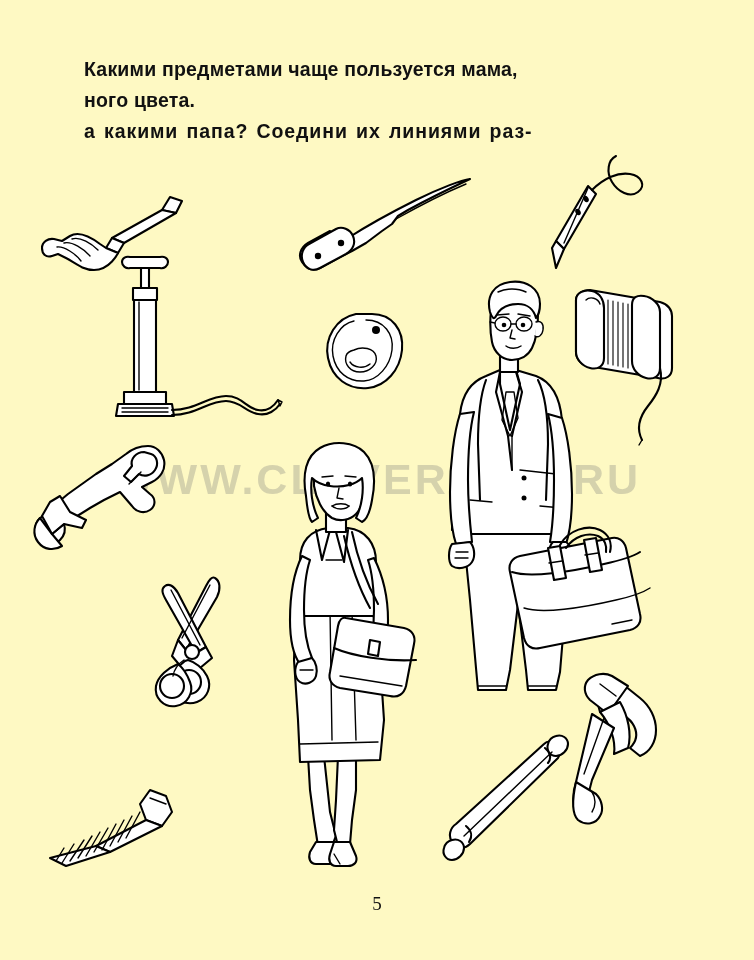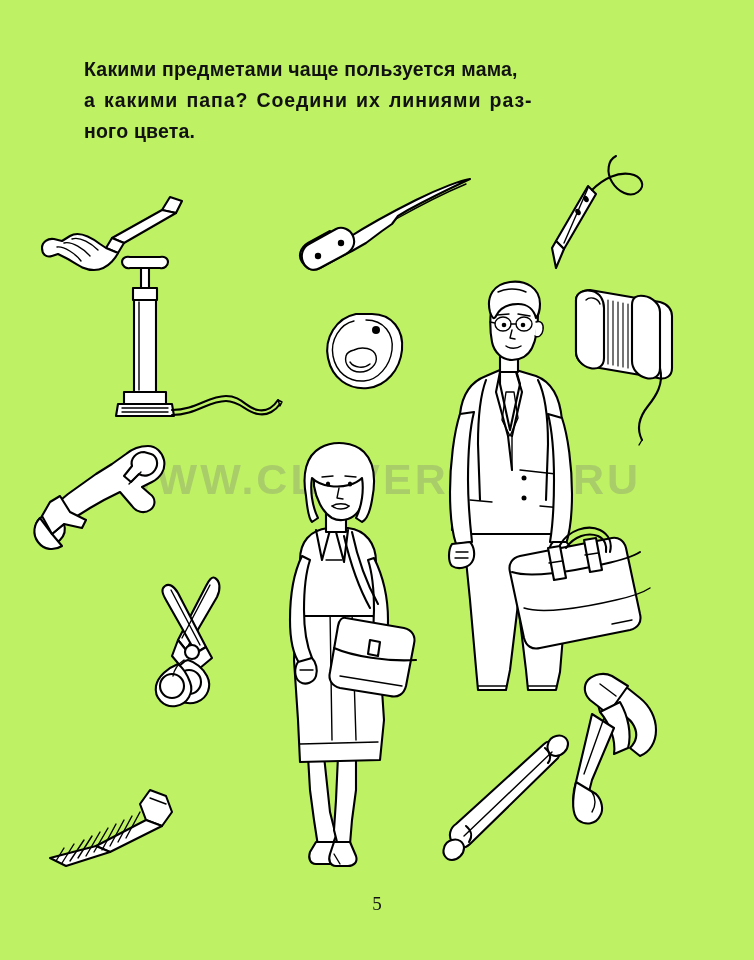--- a/index.html
+++ b/index.html
@@ -11,21 +11,21 @@
     width: 754px;
     height: 960px;
     position: relative;
     font-family: "Liberation Sans", sans-serif;
     color: #000;
     overflow: hidden;
   }
   #page {
     position: absolute;
     inset: 0;
-    background: #bef264;
+    background: #fef9c3;
   }
   
   #instruction {
     position: absolute;
     left: 84px;
     top: 54px;
     width: 600px;
     font-family: "Liberation Sans", sans-serif;
     font-size: 19.5px;
     font-weight: bold;
@@ -115,22 +115,22 @@
     stroke-linecap: round;
   }
 </style>
 </head>
 <body>
 
 <div id="page">
 
   <div id="instruction">
     <span class="line">Какими предметами чаще пользуется мама,</span>
+    <span class="line">ного цвета.</span>
     <span class="line justified">а какими папа? Соедини их линиями раз-</span>
-    <span class="line">ного цвета.</span>
   </div>
 
   <div id="watermark">WWW.CLEVER-TOY.RU</div>
 
   <div id="page-number">5</div>
 
   <svg id="art" viewBox="0 0 754 960" xmlns="http://www.w3.org/2000/svg">
 
     <g>
       <path class="white" d="M170 197 L182 201 L176 213 L162 210 Z"></path>

